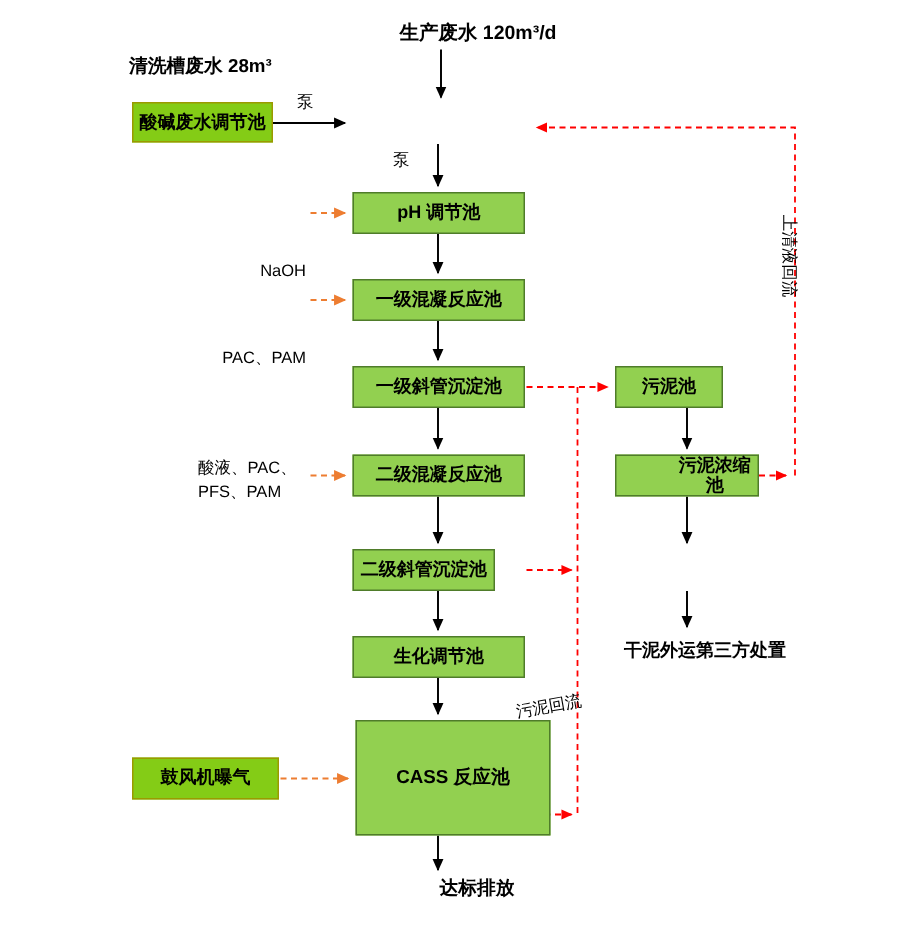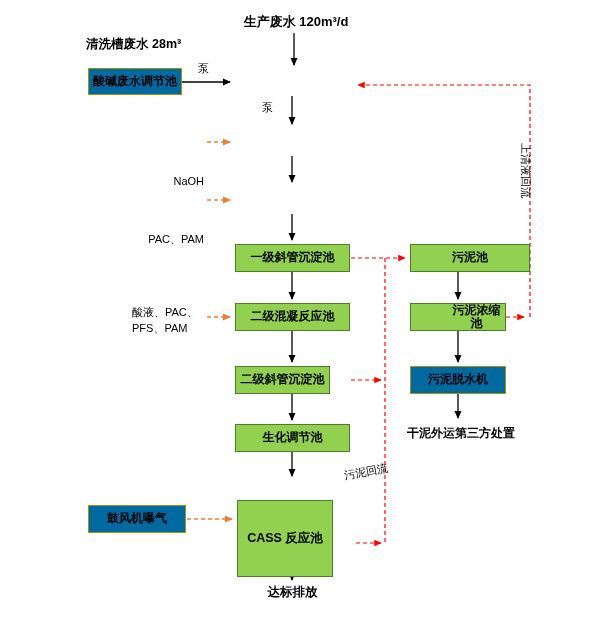--- a/index.html
+++ b/index.html
@@ -8,24 +8,24 @@
     font-family:"Liberation Sans","DejaVu Sans",sans-serif;color:#000;
     overflow:hidden;
   }
   .layer{position:absolute;left:0;top:0;width:600px;height:617px;pointer-events:none;}
   .box{
     position:absolute;display:flex;align-items:center;justify-content:center;
     font-size:12px;font-weight:bold;text-align:center;box-sizing:border-box;
     line-height:1.1;
   }
   .green{background:#92D050;border:1px solid #4f7c2a;}
-  .yellow{background:#0369a1;border:1px solid #9a9a00;}
+  .yellow{background:#84cc16;border:1px solid #9a9a00;}
   .txt{position:absolute;font-size:11px;line-height:1.2;}
   .bold{font-weight:bold;font-size:12.5px;}
-  .ctr{text-align:center;}
+  .ctr{text-align:right;}
   .rgt{text-align:right;margin-top:40px;}
   .rot90{transform:rotate(90deg);transform-origin:center center;white-space:nowrap;}
   .tilt{transform:rotate(-10deg);transform-origin:center center;white-space:nowrap;}
 </style>
 </head>
 <body>
 
 <div class="canvas">
 
   <svg class="layer" viewBox="0 0 600 617">
@@ -65,29 +65,30 @@
     <line x1="356" y1="543" x2="381" y2="543" stroke="#FF0000" stroke-width="1.2" stroke-dasharray="4 3" marker-end="url(#mR)"></line>
     <line x1="385" y1="258" x2="385" y2="543" stroke="#FF0000" stroke-width="1.2" stroke-dasharray="4 3"></line>
     <line x1="506" y1="317" x2="524" y2="317" stroke="#FF0000" stroke-width="1.2" stroke-dasharray="4 3" marker-end="url(#mR)"></line>
     <polyline points="530,317 530,85 358,85" fill="none" stroke="#FF0000" stroke-width="1.2" stroke-dasharray="4 3" marker-end="url(#mR)"></polyline>
   </svg>
 
   <div class="txt bold ctr" style="left:221px;top:14px;width:150px;font-size:13px;">生产废水 120m³/d</div>
   <div class="txt bold" style="left:86px;top:37px;width:140px;">清洗槽废水 28m³</div>
 
   <div class="box yellow" style="left:88px;top:68px;width:94px;height:27px;">酸碱废水调节池</div>
+  <div class="box green" style="left:235px;top:128px;width:115px;height:28px;">pH 调节池</div>
+  <div class="box green" style="left:235px;top:186px;width:115px;height:28px;">一级混凝反应池</div>
   <div class="box green" style="left:235px;top:244px;width:115px;height:28px;">一级斜管沉淀池</div>
   <div class="box green" style="left:235px;top:303px;width:115px;height:28px;">二级混凝反应池</div>
   <div class="box green" style="left:235px;top:366px;width:95px;height:28px;">二级斜管沉淀池</div>
   <div class="box green" style="left:235px;top:424px;width:115px;height:28px;">生化调节池</div>
-  <div class="box green" style="left:237px;top:500px;width:96px;height:77px;font-size:12.5px;">CASS 反应池</div>
+  <div class="box green" style="left:237px;top:480px;width:130px;height:77px;font-size:12.5px;">CASS 反应池</div>
   <div class="box yellow" style="left:88px;top:505px;width:98px;height:28px;">鼓风机曝气</div>
-  <div class="box green" style="left:410px;top:244px;width:120px;height:28px;">污泥池</div>
+  <div class="box green" style="left:410px;top:244px;width:72px;height:28px;">污泥池</div>
   <div class="box green" style="left:410px;top:303px;width:96px;height:28px;padding-left:37px;">污泥浓缩池</div>
-  <div class="box yellow" style="left:410px;top:366px;width:96px;height:28px;">污泥脱水机</div>
 
   <div class="txt" style="left:198px;top:62px;width:22px;">泵</div>
   <div class="txt" style="left:262px;top:101px;width:22px;">泵</div>
   <div class="txt rgt" style="left:160px;top:135px;width:44px;">NaOH</div>
   <div class="txt rgt" style="left:134px;top:193px;width:70px;">PAC、PAM</div>
   <div class="txt" style="left:132px;top:304px;width:76px;line-height:16px;"><span>酸液、PAC、</span><br><span>PFS、PAM</span></div>
   <div class="txt rot90" style="left:489px;top:164px;width:72px;text-align:center;">上清液回流</div>
   <div class="txt tilt" style="left:344px;top:464px;width:60px;">污泥回流</div>
 
   <div class="txt bold ctr" style="left:398px;top:426px;width:126px;font-size:12px;">干泥外运第三方处置</div>

